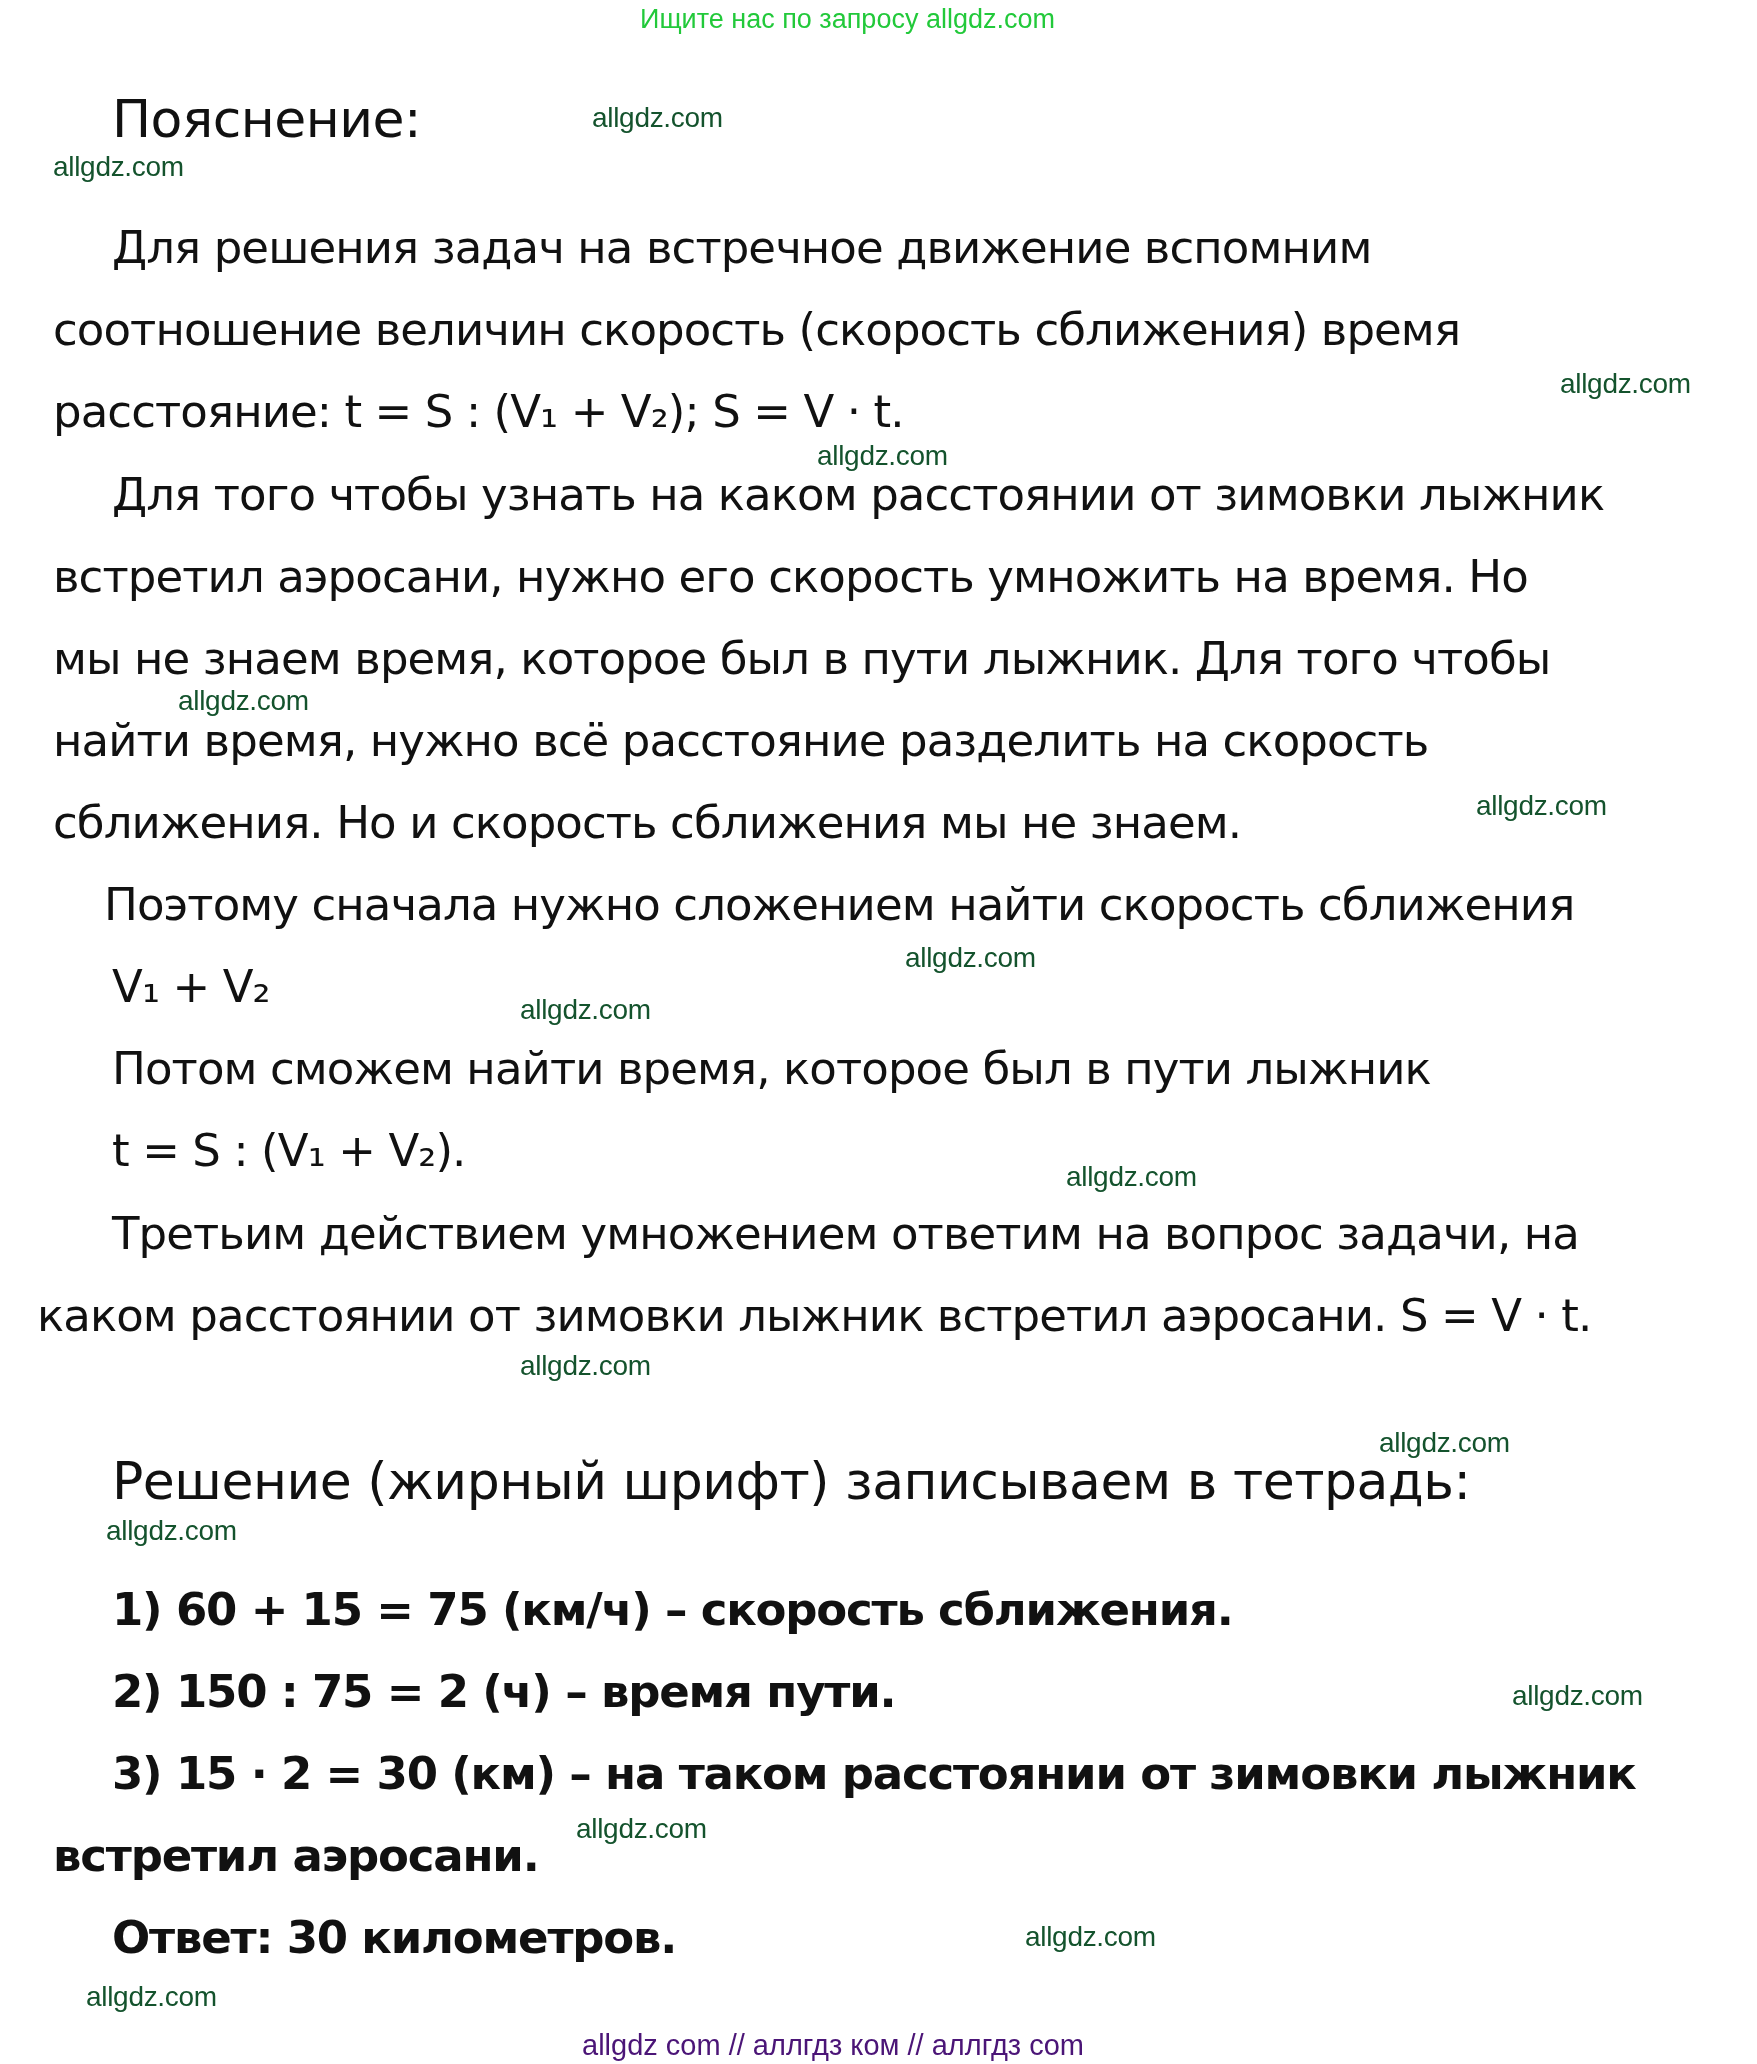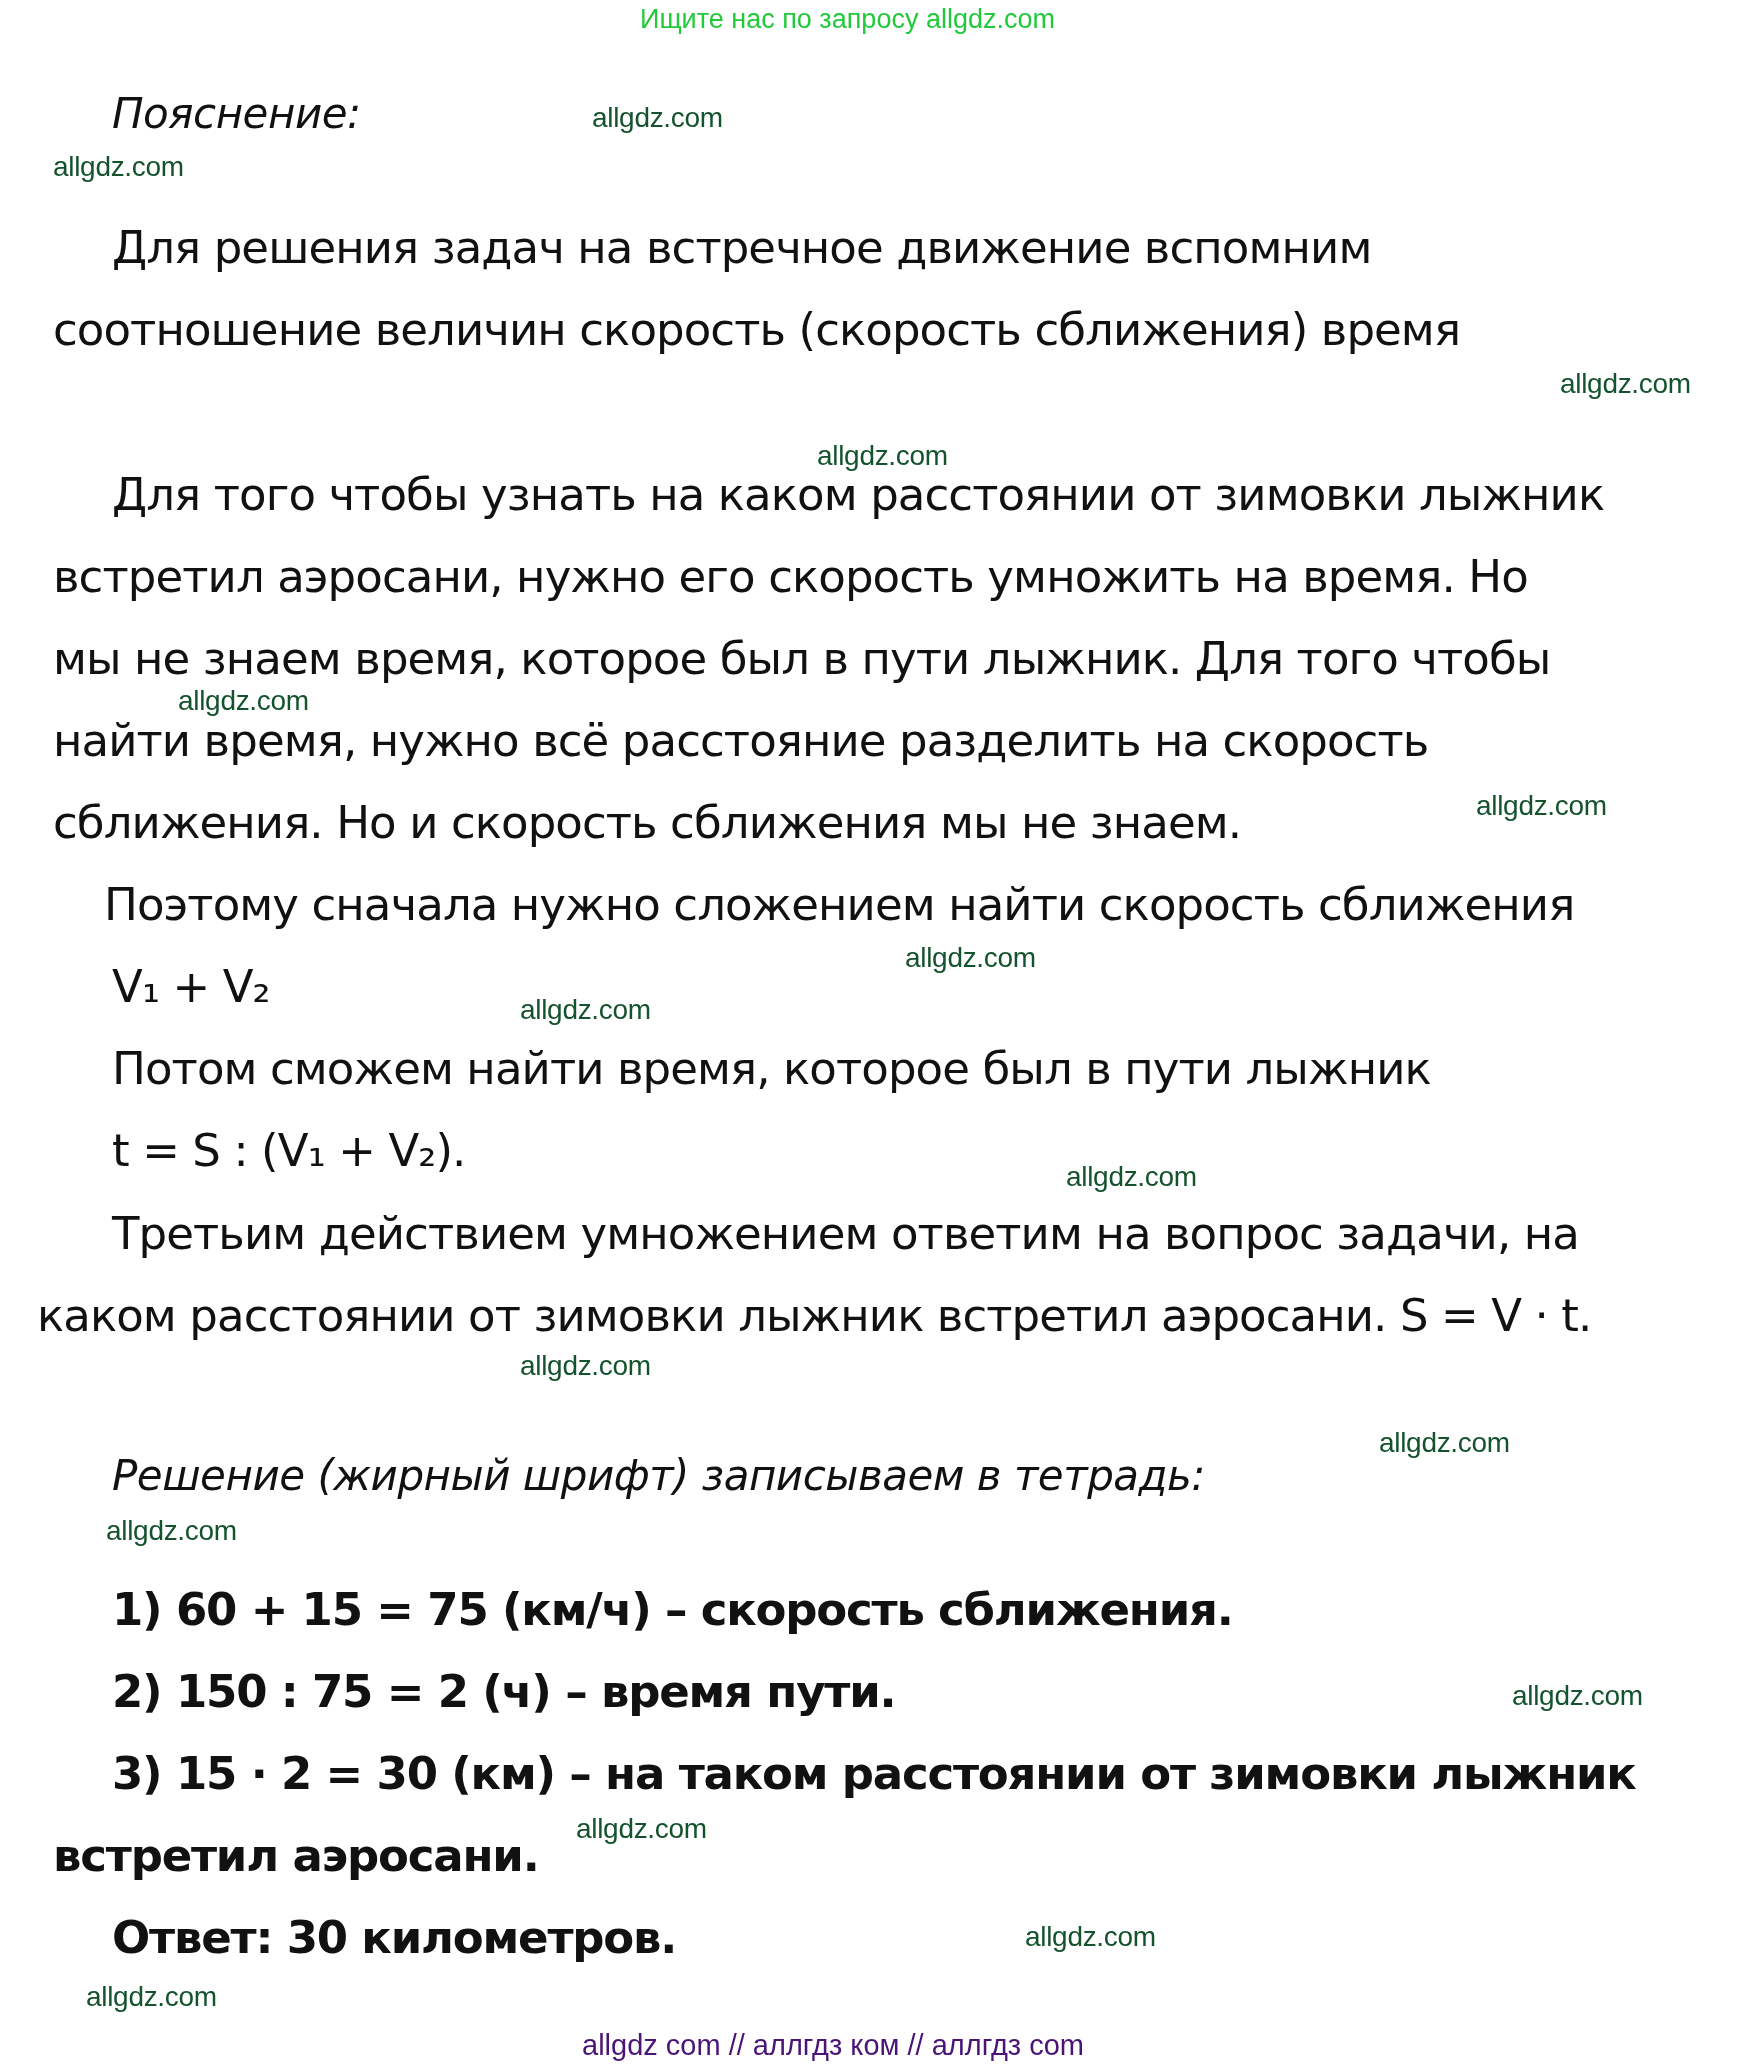--- a/index.html
+++ b/index.html
@@ -2,35 +2,36 @@
 <html><head>
   <meta charset="utf-8">
   <style>
     html, body { margin: 0; padding: 0; background: #ffffff; }
     body { width: 1757px; height: 2064px; position: relative; overflow: hidden; }
     .page { position: absolute; left: 0; top: 0; width: 1757px; height: 1928px; background: #fff; }
     .abs { position: absolute; white-space: nowrap; line-height: 1; }
     .banner { font-family: "Liberation Sans", sans-serif; font-size: 27px; color: #22c93a; }
     .footer { font-family: "Liberation Sans", sans-serif; font-size: 29px; color: #4b1577; }
     .wm { font-family: "Liberation Sans", sans-serif; font-size: 28px; color: #14532d; letter-spacing: -0.3px; }
-    .heading { font-family: "DejaVu Sans", sans-serif; font-style: italic; font-size: 42px; color: #111; letter-spacing: -0.5px; }
+    .heading { font-family: "DejaVu Sans", sans-serif; font-size: 52px; color: #111; letter-spacing: -0.5px; }
     .line { font-family: "DejaVu Sans", sans-serif; font-size: 45px; color: #111; letter-spacing: -0.9px; }
     .bold { font-family: "DejaVu Sans", sans-serif; font-weight: bold; font-size: 45px; color: #111; letter-spacing: -1.2px; }
   </style>
 </head>
 <body>
 
 <div class="page">
 
   <div class="abs banner" style="left:640px; top:6px;">Ищите нас по запросу allgdz.com</div>
 
   <div class="abs heading" style="left:112px; top:93px;">Пояснение:</div>
 
   <div class="abs line" style="left:112px; top:225px;">Для решения задач на встречное движение вспомним</div>
   <div class="abs line" style="left:53px; top:307px;">соотношение величин скорость  (скорость сближения) время</div>
+  <div class="abs line" style="left:53px; top:389px;">расстояние:  t = S : (V₁ + V₂);   S = V · t.</div>
   <div class="abs line" style="left:112px; top:472px;">Для того чтобы узнать на каком расстоянии от зимовки лыжник</div>
   <div class="abs line" style="left:53px; top:554px;">встретил аэросани, нужно его скорость умножить на время. Но</div>
   <div class="abs line" style="left:53px; top:636px;">мы не знаем время, которое был в пути лыжник. Для того чтобы</div>
   <div class="abs line" style="left:53px; top:718px;">найти время, нужно всё расстояние разделить на скорость</div>
   <div class="abs line" style="left:53px; top:800px;">сближения. Но и скорость сближения мы не знаем.</div>
   <div class="abs line" style="left:104px; top:882px;">Поэтому сначала нужно сложением найти скорость сближения</div>
   <div class="abs line" style="left:112px; top:964px;">V₁ + V₂</div>
   <div class="abs line" style="left:112px; top:1046px;">Потом сможем найти время, которое был в пути лыжник</div>
   <div class="abs line" style="left:112px; top:1128px;">t = S : (V₁ + V₂).</div>
   <div class="abs line" style="left:112px; top:1211px;">Третьим действием умножением ответим на вопрос задачи, на</div>

